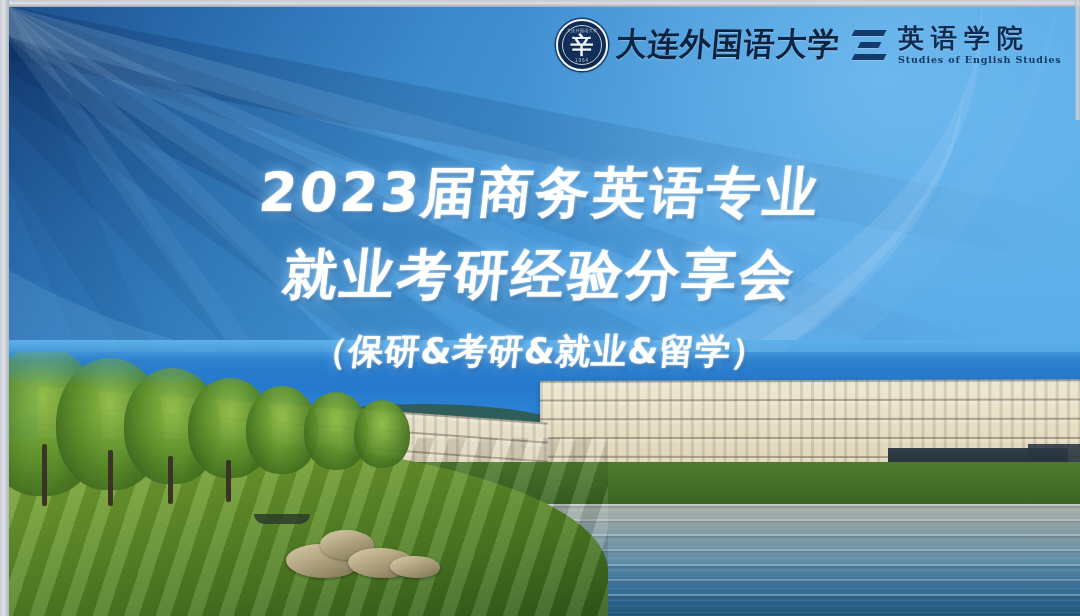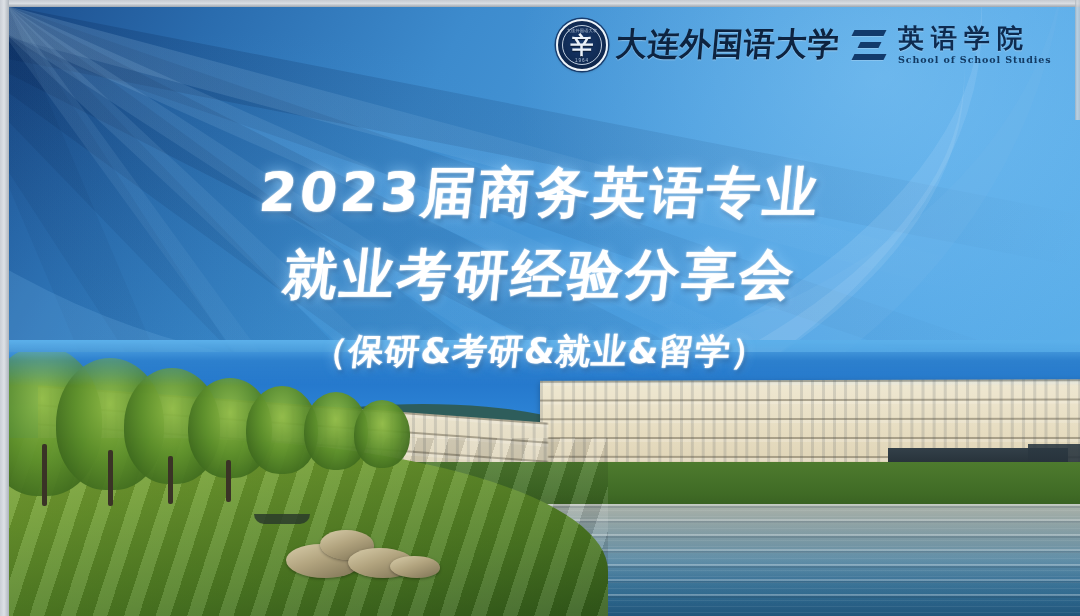--- a/index.html
+++ b/index.html
@@ -389,21 +389,21 @@
     <div class="uni-name">大连外国语大学</div>
 
     <div class="divider-mark">
       <i class="dm1"></i>
         <i class="dm2"></i>
         <i class="dm3"></i>
     </div>
 
     <div class="school-block">
       <span class="school-cn">英语学院</span>
-      <span class="school-en">School of School Studies</span>
+      <span class="school-en">Studies of English Studies</span>
     </div>
   </div>
 
   <div class="titles">
     <div class="title-line">2023届商务英语专业</div>
     <div class="title-line">就业考研经验分享会</div>
     <div class="subtitle">（保研&amp;考研&amp;就业&amp;留学）</div>
   </div>
 
   <div class="frame-top"></div>

